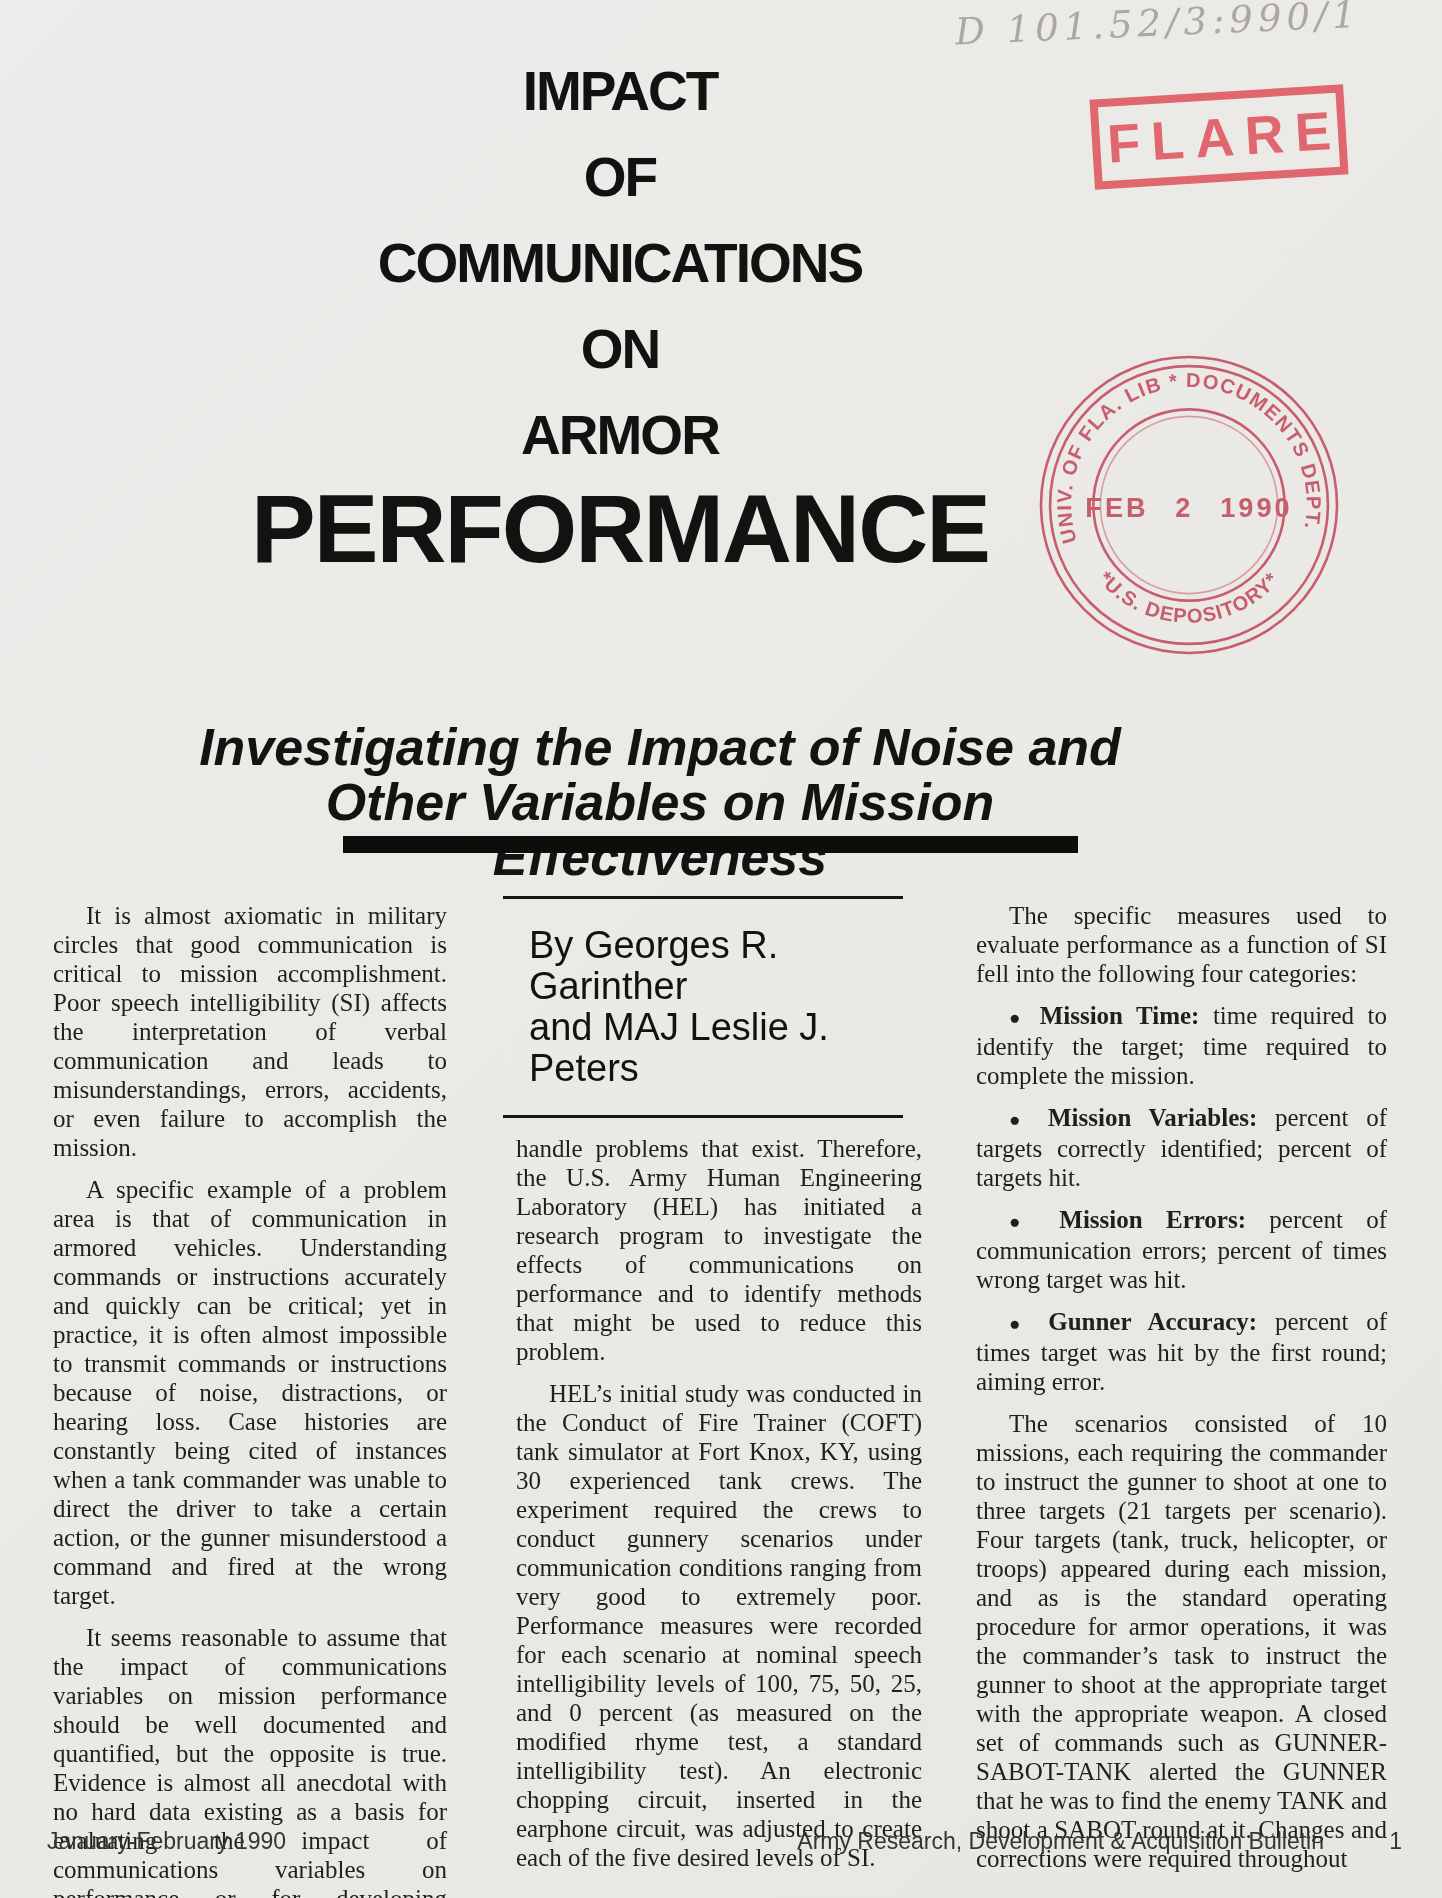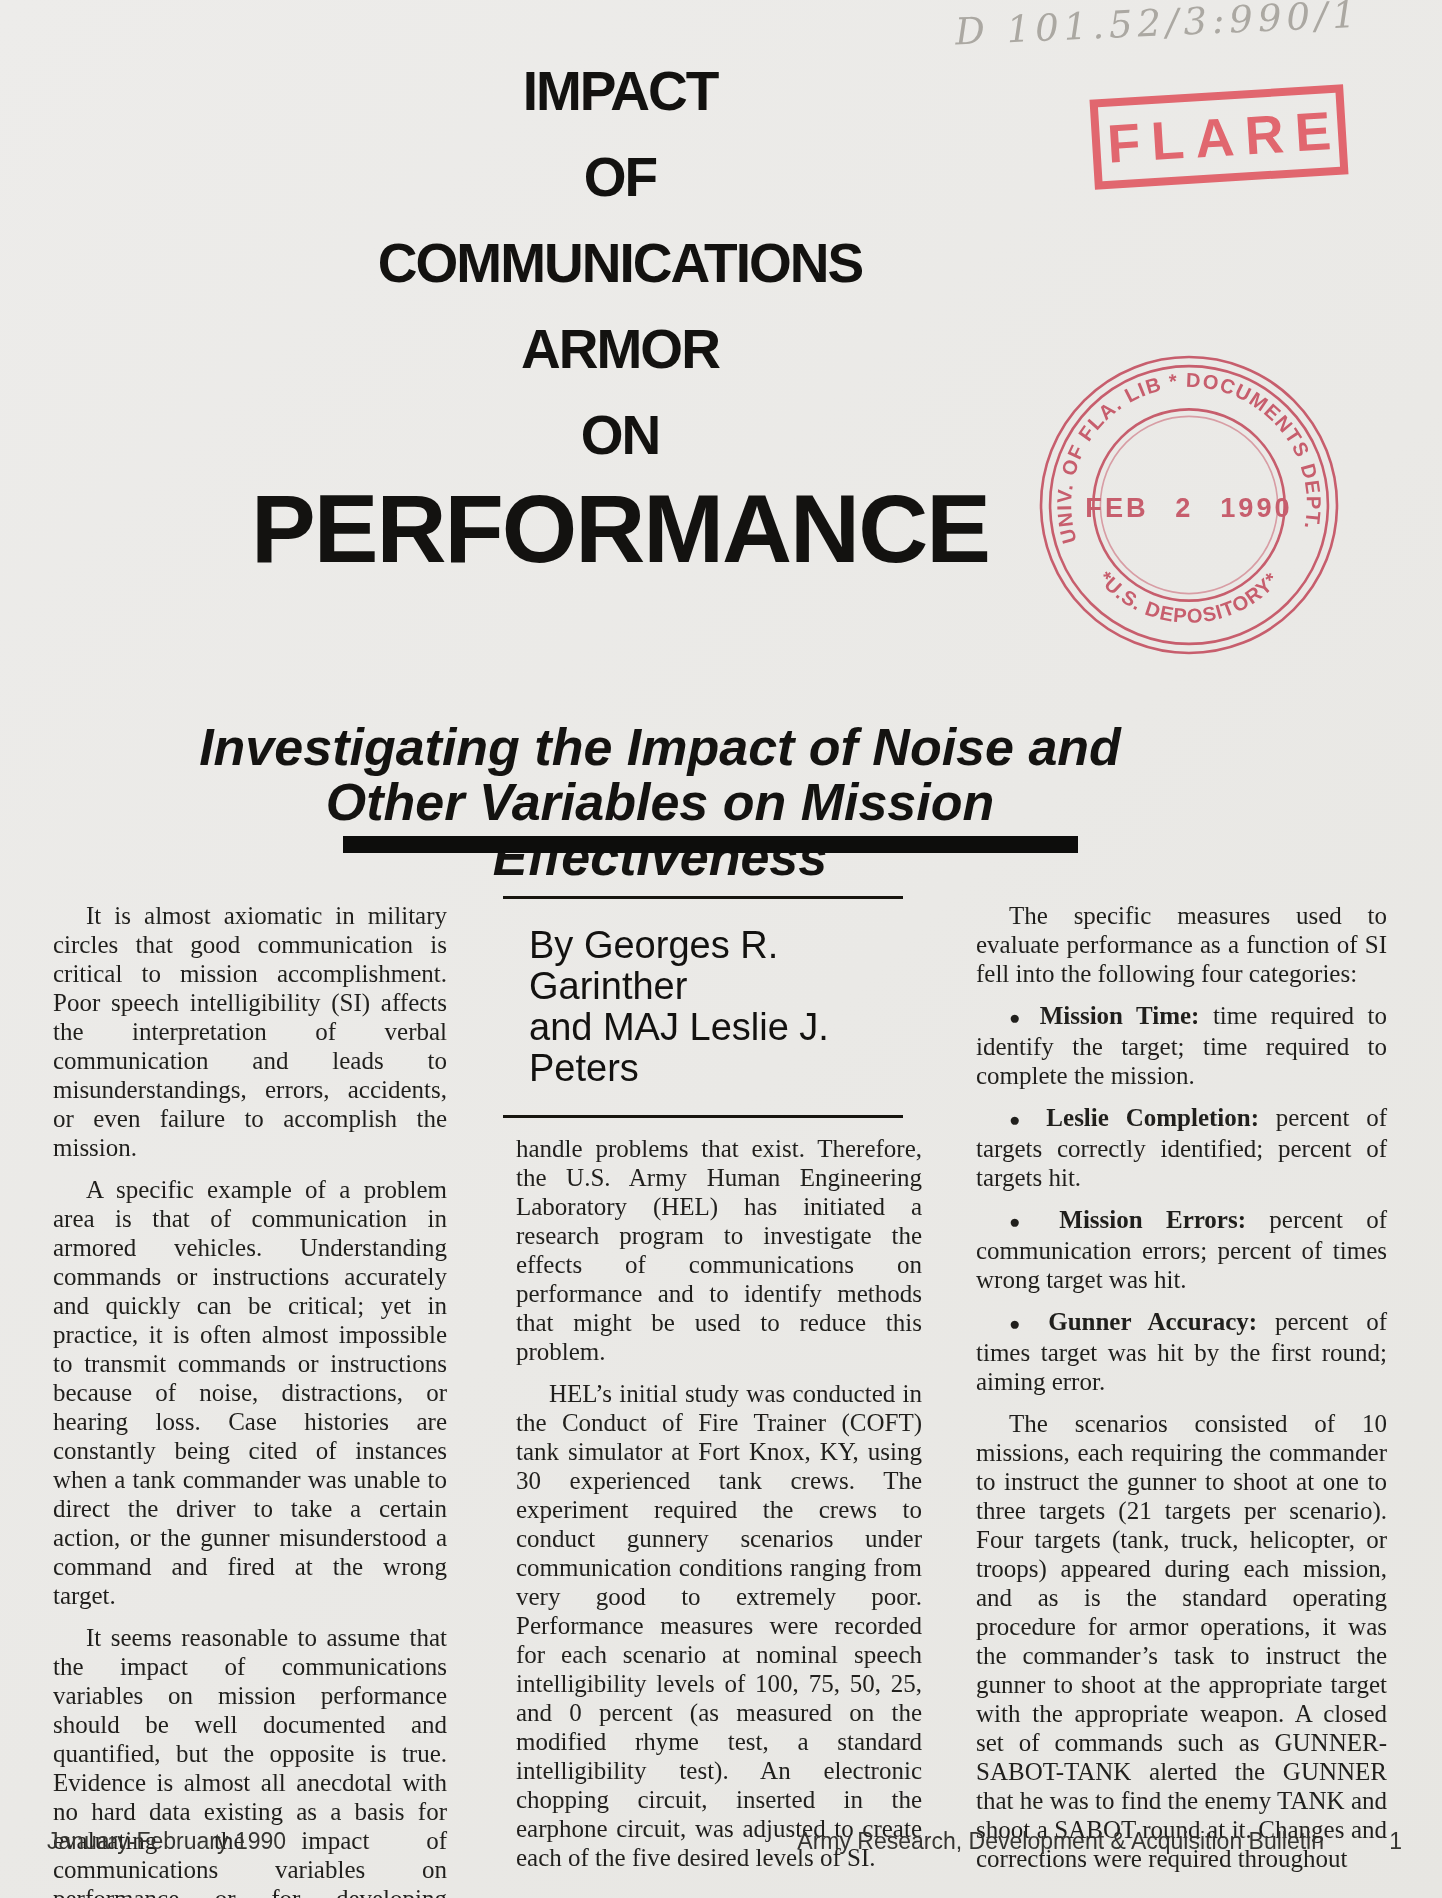--- a/index.html
+++ b/index.html
@@ -118,22 +118,22 @@
     <text class="stamp-arc stamp-arc-bottom">
       <textPath href="#arc-bottom" startOffset="2">*U.S. DEPOSITORY*</textPath>
     </text>
     <text class="stamp-date" x="150" y="162" text-anchor="middle">FEB 2 1990</text>
   </svg>
 
   <header class="title-block" id="title-block">
       <div class="title-line">IMPACT</div>
       <div class="title-line">OF</div>
       <div class="title-line">COMMUNICATIONS</div>
+      <div class="title-line">ON</div>
       <div class="title-line">ARMOR</div>
-      <div class="title-line">ON</div>
       <div class="title-line big">PERFORMANCE</div>
     </header>
 
   <div class="subtitle-block" id="subtitle-block">
       <div>Investigating the Impact of Noise and</div>
       <div>Other Variables on Mission Effectiveness</div>
     </div>
 
   <div class="divider-bar"></div>
 
@@ -148,21 +148,21 @@
       <div>By Georges R. Garinther</div>
       <div>and MAJ Leslie J. Peters</div>
     </div>
   <p class="para">handle problems that exist. Therefore, the U.S. Army Human Engineering Laboratory (HEL) has initiated a research program to investigate the effects of communications on performance and to identify methods that might be used to reduce this problem.</p>
       <p class="para indent">HEL’s initial study was conducted in the Conduct of Fire Trainer (COFT) tank simulator at Fort Knox, KY, using 30 experienced tank crews. The experiment required the crews to conduct gunnery scenarios under communication conditions ranging from very good to extremely poor. Performance measures were recorded for each scenario at nominal speech intelligibility levels of 100, 75, 50, 25, and 0 percent (as measured on the modified rhyme test, a standard intelligibility test). An electronic chopping circuit, inserted in the earphone circuit, was adjusted to create each of the five desired levels of SI.</p>
     </section>
 
   <section class="col col-right" id="col-right">
       <p class="para indent">The specific measures used to evaluate performance as a function of SI fell into the following four categories:</p>
       <p class="para indent"><span class="bullet">● </span><strong>Mission Time:</strong> time required to identify the target; time required to complete the mission.</p>
-      <p class="para indent"><span class="bullet">● </span><strong>Leslie Completion:</strong> percent of targets correctly identified; percent of targets hit.</p>
+      <p class="para indent"><span class="bullet">● </span><strong>Mission Variables:</strong> percent of targets correctly identified; percent of targets hit.</p>
       <p class="para indent"><span class="bullet">● </span><strong>Mission Errors:</strong> percent of communication errors; percent of times wrong target was hit.</p>
       <p class="para indent"><span class="bullet">● </span><strong>Gunner Accuracy:</strong> percent of times target was hit by the first round; aiming error.</p>
       <p class="para indent">The scenarios consisted of 10 missions, each requiring the commander to instruct the gunner to shoot at one to three targets (21 targets per scenario). Four targets (tank, truck, helicopter, or troops) appeared during each mission, and as is the standard operating procedure for armor operations, it was the commander’s task to instruct the gunner to shoot at the appropriate target with the appropriate weapon. A closed set of commands such as GUNNER-SABOT-TANK alerted the GUNNER that he was to find the enemy TANK and shoot a SABOT round at it. Changes and corrections were required throughout</p>
     </section>
 
   <div class="footer-left">January-February 1990</div>
   <div class="footer-right">Army Research, Development &amp; Acquisition Bulletin</div>
   <div class="footer-page">1</div>
 
 </div>

